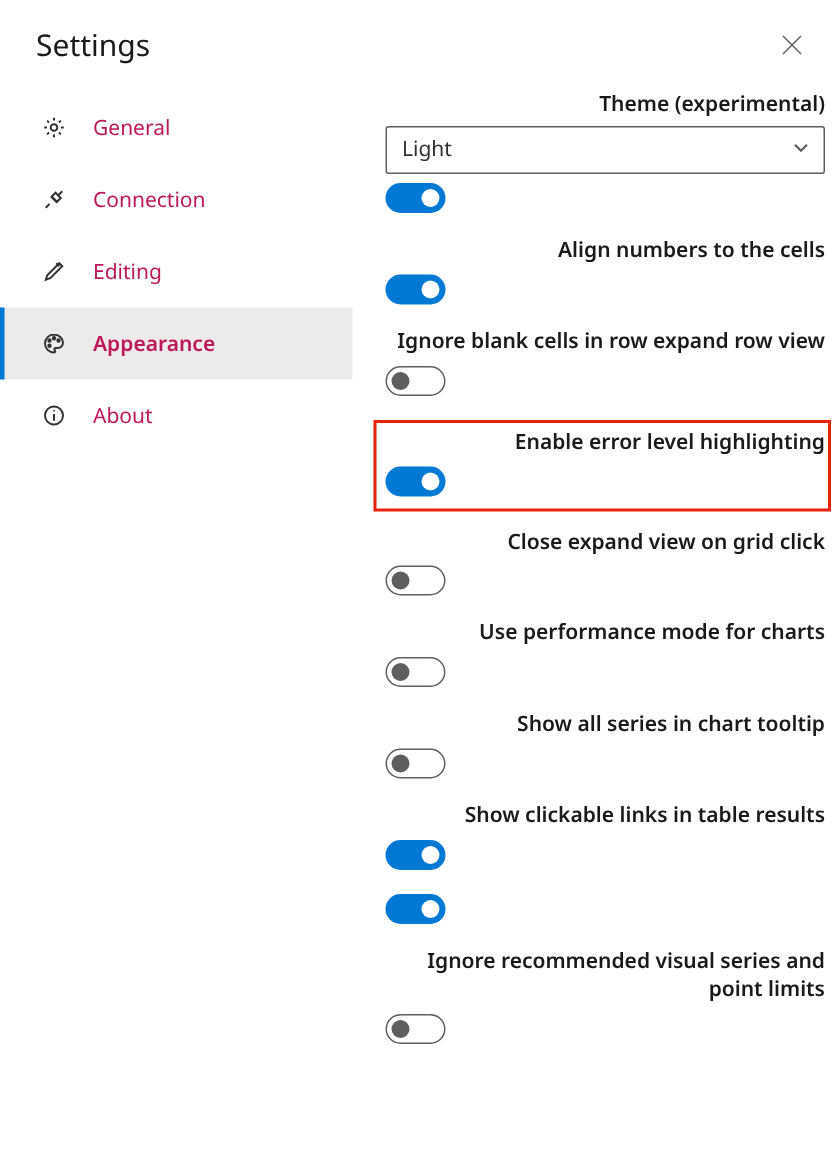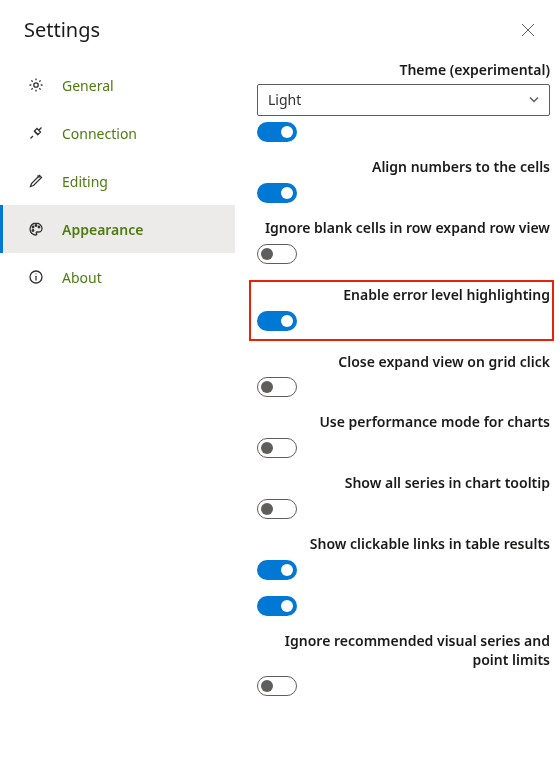--- a/index.html
+++ b/index.html
@@ -38,21 +38,21 @@
   .sidebar {
     width: 235px;
     padding-top: 8px;
   }
   .nav-item {
     display: flex;
     align-items: center;
     height: 48px;
     padding-left: 28px;
     cursor: pointer;
-    color: #4d7c0f;
+    color: #be185d;
     position: relative;
   }
   .nav-item .icon {
     width: 16px;
     height: 16px;
     display: flex;
     align-items: center;
     justify-content: center;
   }
   .nav-item .icon svg { width: 16px; height: 16px; stroke: #323130; fill: none; stroke-width: 1.3; }

